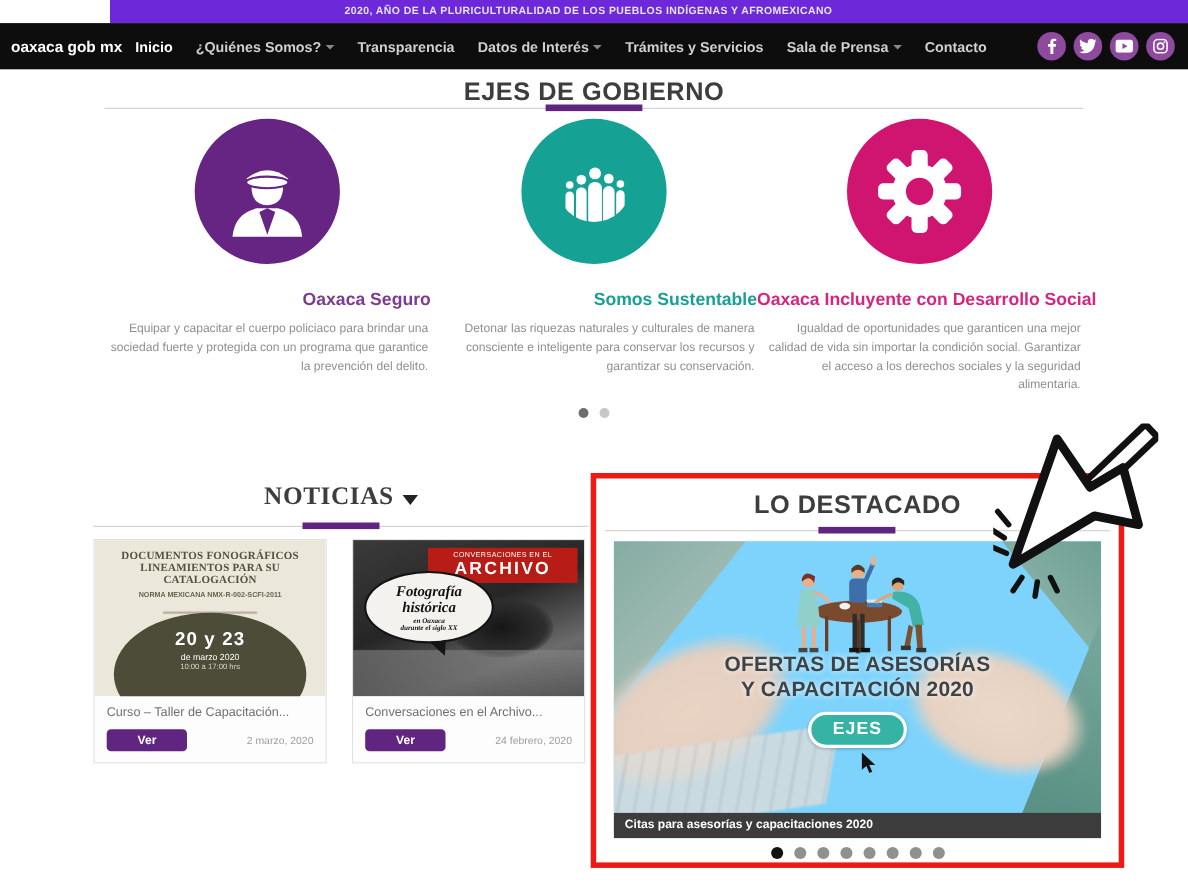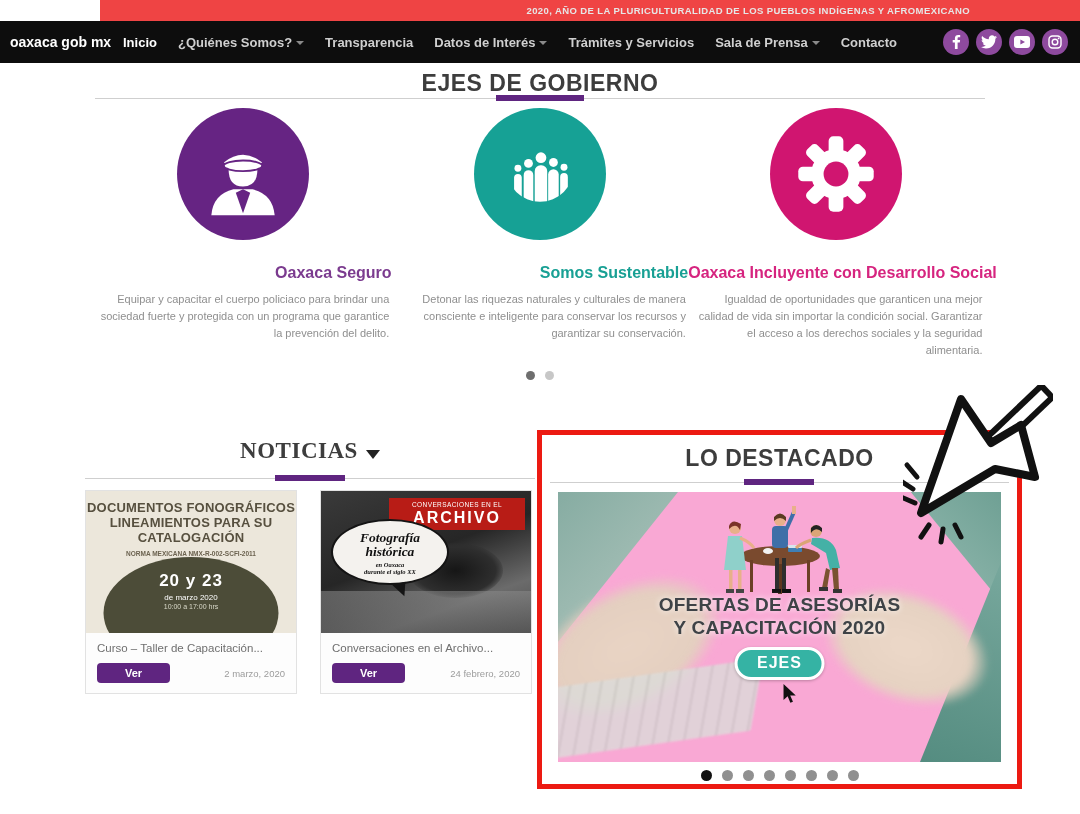--- a/index.html
+++ b/index.html
@@ -1,22 +1,22 @@
 <!DOCTYPE html>
 <html><head>
 <meta charset="utf-8">
 <style>
   * { margin:0; padding:0; box-sizing:border-box; }
   html,body { width:1080px; height:814px; background:#fff; overflow:hidden;
     font-family:"Liberation Sans", sans-serif; position:relative; }
 
   
   .announce { position:absolute; left:100px; top:0; width:980px; height:21px;
-    background:#ef4444; color:#e6e6e6; font-size:9.5px; letter-spacing:.4px;
-    text-align:right; line-height:21px; padding-right:110px; font-weight:bold; }
+    background:#6d28d9; color:#e6e6e6; font-size:9.5px; letter-spacing:.4px;
+    text-align:center; line-height:21px; padding-right:110px; font-weight:bold; }
 
   
   .nav { position:absolute; left:0; top:21px; width:1080px; height:42px;
     background:#0d0d0d; display:flex; align-items:center; }
   .logo { color:#fff; font-weight:bold; font-size:14px; margin-left:10px; width:105px; }
   .menu { display:flex; align-items:center; gap:21px; margin-left:8px; }
   .menu a { color:#cfcfcf; text-decoration:none; font-size:13px; font-weight:bold;
     display:flex; align-items:center; gap:4px; white-space:nowrap; }
   .menu a.active { color:#ffffff; }
   .caret { width:0; height:0; border-left:4px solid transparent;
@@ -55,21 +55,21 @@
   .card-img { position:relative; width:100%; height:142px; overflow:hidden; }
   .card-body { padding:9px 11px 10px; }
   .card-title { font-size:11.5px; color:#6f6f6f; }
   .card-foot { display:flex; justify-content:space-between; align-items:center; margin-top:9px; }
   .ver-btn { background:#5f2580; color:#fff; font-size:11px; font-weight:bold;
     padding:4px 28px; border-radius:4px; border:none; cursor:pointer; }
   .card-date { font-size:9.5px; color:#9c9c9c; }
 
   
   .poster1 { background:#ece7db; height:100%; text-align:center; padding-top:9px; }
-  .p1-l1 { font-size:13px; font-weight:bold; color:#57503f; letter-spacing:.2px; }
+  .p1-l1 { font-size:10px; font-weight:bold; color:#57503f; letter-spacing:.2px;font-family:Liberation Serif, serif; }
   .p1-l3 { font-size:6.5px; font-weight:bold; color:#6c6350; margin-top:5px; }
   .p1-fake { height:2px; background:#b9b19e; margin:4px auto 0; border-radius:1px; }
   .p1-circle { position:absolute; left:50%; transform:translateX(-50%); bottom:-36px;
     width:175px; height:112px; border-radius:50%; background:#4c4c38; color:#fff;
     padding-top:14px; }
   .p1-big { font-size:17px; font-weight:bold; letter-spacing:1px; }
   .p1-sm { font-size:8px; margin-top:2px; }
   .p1-xs { font-size:7px; margin-top:1px; color:#d9d9c9; }
 
   
@@ -91,21 +91,21 @@
   .p2-b2 { font-size:6.5px; margin-top:2px; }
   .p2-tail { position:absolute; left:72px; top:92px; width:0; height:0;
     border-left:10px solid transparent; border-right:4px solid transparent;
     border-top:14px solid #141414; transform:rotate(-12deg); }
 
   
   .red-box { position:absolute; left:537px; top:430px; width:485px; height:359px;
     border:5px solid #ec1a12; background:#fff; }
   .dest-head { position:absolute; left:0; top:10px; width:100%; text-align:center; }
   .banner { position:absolute; left:16px; top:57px; width:443px; height:270px;
-    background:#f9a8d4; overflow:hidden; }
+    background:#7dd3fc; overflow:hidden; }
   .bn-corner-tl { position:absolute; left:0; top:0; width:120px; height:150px;
     background:linear-gradient(135deg,#86aca2,#b4c8c0); 
     clip-path:polygon(0 0,100% 0,0 100%); }
   .bn-corner-tr { position:absolute; right:0; top:0; width:110px; height:110px;
     background:linear-gradient(225deg,#6fa094,#9abfb5);
     clip-path:polygon(100% 0,18% 0,100% 100%); }
   .bn-corner-br { position:absolute; right:0; bottom:0; width:90px; height:200px;
     background:linear-gradient(200deg,#78a89d,#548c80);
     clip-path:polygon(100% 0,100% 100%,10% 100%); }
   .bn-hand-l { position:absolute; left:-30px; top:95px; width:200px; height:120px;
@@ -387,20 +387,21 @@
     </div>
 
     <button class="citas-btn">EJES</button>
 
     <span class="bn-cursor">
       <svg width="16" height="20" viewBox="0 0 11 17">
           <path fill="#111" d="M0 0 L0 13.5 L3.5 10.5 L5.8 16 L8 15 L5.7 9.8 L10.4 9.8 Z"></path>
         </svg>
     </span>
 
+    <div class="bn-caption">Citas para asesorías y capacitaciones 2020</div>
   </div>
 
   <div class="dots dots-dest">
       <span class="dot active"></span>
       <span class="dot"></span>
       <span class="dot"></span>
       <span class="dot"></span>
       <span class="dot"></span>
       <span class="dot"></span>
       <span class="dot"></span>

